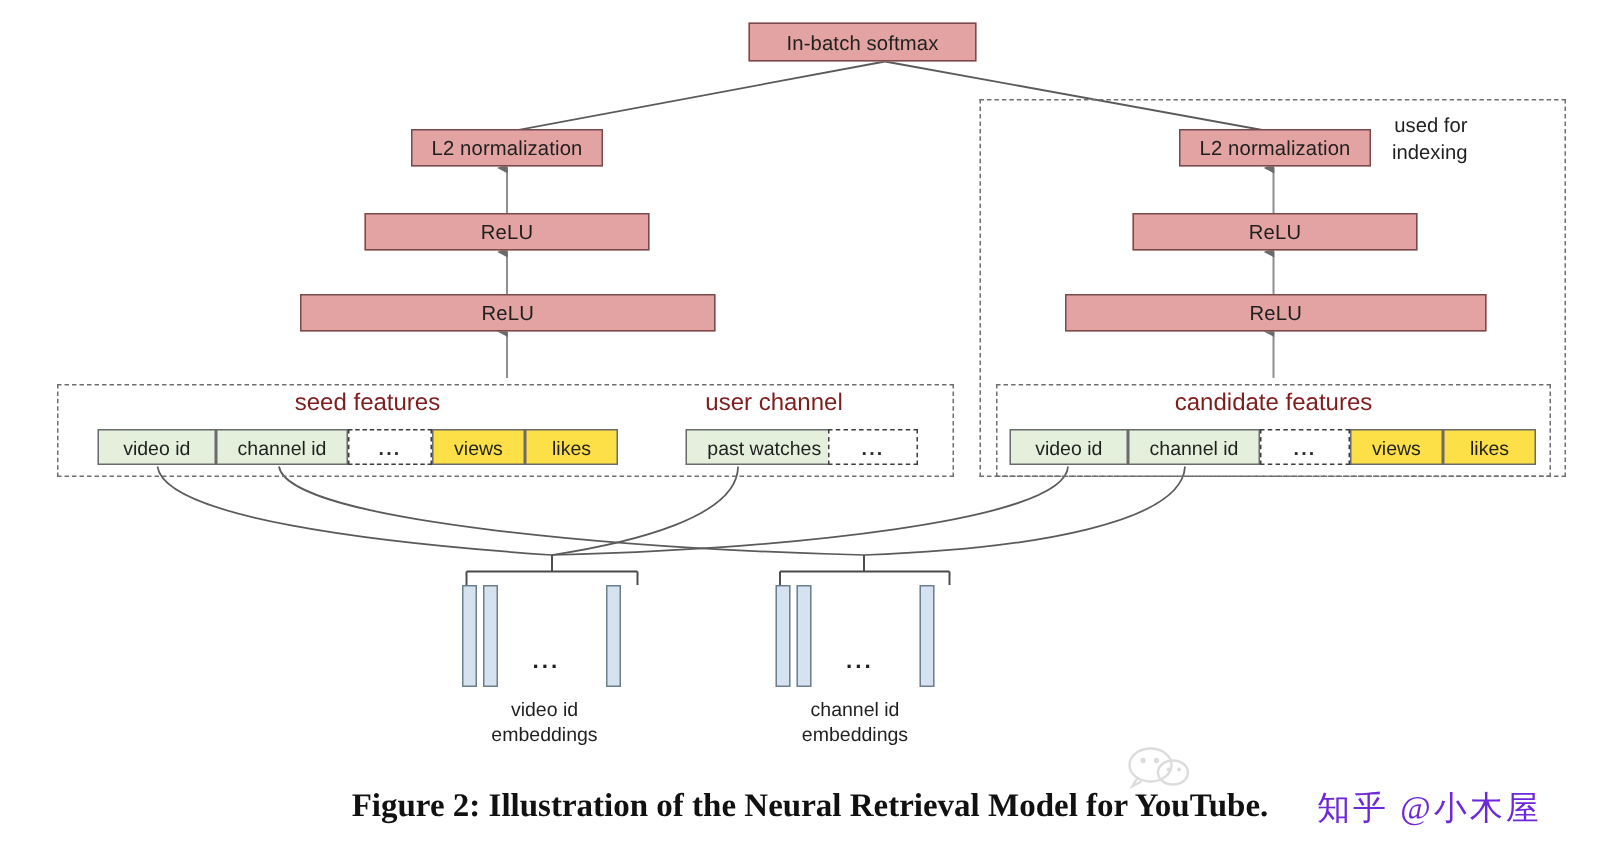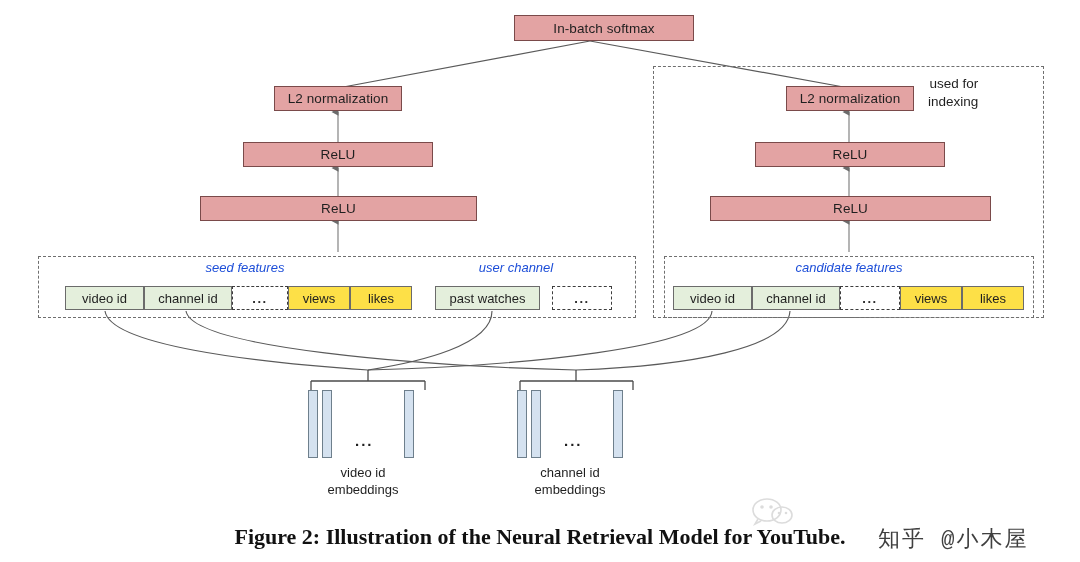--- a/index.html
+++ b/index.html
@@ -23,44 +23,44 @@
   
   .cell{border:1px solid #6b6b6b;font-size:13px;box-sizing:border-box;}
   .cell.green{background:#e4efdc;color:#1f1f1f;}
   .cell.gray{background:#fde047;color:#1f1f1f;}
   .cell.dots{background:#ffffff;border:1px dashed #3d3d3d;color:#2b2b2b;
              font-weight:bold;letter-spacing:1.5px;}
 
   
   .dashframe{position:absolute;box-sizing:border-box;
              border:1px dashed #6f6f6f;background:transparent;}
-  .grouplabel{position:absolute;font-size:13px;color:#1d4ed8;
-              white-space:nowrap;text-align:center;font-style:italic;}
+  .grouplabel{position:absolute;font-size:16px;color:#7f1d1d;
+              white-space:nowrap;text-align:center;}
 
   
   .bar{position:absolute;background:#d5e2f0;border:1px solid #6e7f8c;
        box-sizing:border-box;}
   .emdots{position:absolute;font-size:15px;font-weight:bold;color:#1f1f1f;
           letter-spacing:2px;}
   .emlabel{position:absolute;font-size:13px;line-height:17px;color:#1f1f1f;
            text-align:center;white-space:pre-line;}
 
   
   .sidenote{position:absolute;font-size:13.5px;line-height:18px;
             color:#1f1f1f;white-space:pre-line;}
   .caption{position:absolute;left:0;width:1080px;text-align:center;
            font-family:"Liberation Serif","DejaVu Serif",serif;
            font-weight:bold;font-size:22px;color:#111;}
 
   
   .wm{position:absolute;color:#d9d9d9;pointer-events:none;user-select:none;}
   .wm-text{font-size:25px;letter-spacing:2px;white-space:nowrap;
            font-family:"DejaVu Sans",sans-serif;}
-  .wm-text2{font-size:22px;letter-spacing:2px;white-space:nowrap;color:#404040;
-            font-family:Liberation Mono, monospace;text-align:center;}
+  .wm-text2{font-size:22px;letter-spacing:2px;white-space:nowrap;color:#6d28d9;
+            font-family:Liberation Serif, serif;text-align:center;}
   svg.lines{position:absolute;left:0;top:0;width:1080px;height:562px;
             overflow:visible;pointer-events:none;}
 </style>
 </head>
 <body>
 
 <div id="stage">
 
   <svg class="lines" viewBox="0 0 1080 562">
     <defs>
@@ -106,21 +106,21 @@
       <path d="M311,381 L311,390"></path>
       <path d="M425,381 L425,390"></path>
 
       <path d="M576,370 L576,381"></path>
       <path d="M520,381 L633,381"></path>
       <path d="M520,381 L520,390"></path>
       <path d="M633,381 L633,390"></path>
     </g>
   </svg>
 
-  <div class="node pink" style="left:514px;top:15px;width:180px;height:26px;">
+  <div class="node pink" style="left:499px;top:15px;width:152px;height:26px;">
     <span>In-batch softmax</span>
   </div>
 
   <div class="dashframe" style="left:653px;top:66px;width:391px;height:252px;"></div>
   <div class="sidenote" style="left:928px;top:75px;text-align:right;">used for
 indexing</div>
 
   <div class="node pink" style="left:274px;top:86px;width:128px;height:25px;">
     <span>L2 normalization</span>
   </div>
@@ -156,21 +156,21 @@
   </div>
   <div class="node cell gray" style="left:288px;top:286px;width:62px;height:24px;">
     <span>views</span>
   </div>
   <div class="node cell gray" style="left:350px;top:286px;width:62px;height:24px;">
     <span>likes</span>
   </div>
 
   <div class="grouplabel" style="left:456px;top:260px;width:120px;">user channel</div>
 
-  <div class="node cell green" style="left:435px;top:286px;width:105px;height:24px;">
+  <div class="node cell green" style="left:457px;top:286px;width:105px;height:24px;">
     <span>past watches</span>
   </div>
   <div class="node cell dots" style="left:552px;top:286px;width:60px;height:24px;">
     <span>...</span>
   </div>
 
   <div class="dashframe" style="left:664px;top:256px;width:370px;height:62px;"></div>
   <div class="grouplabel" style="left:779px;top:260px;width:140px;">candidate features</div>
 
   <div class="node cell green" style="left:673px;top:286px;width:79px;height:24px;">

